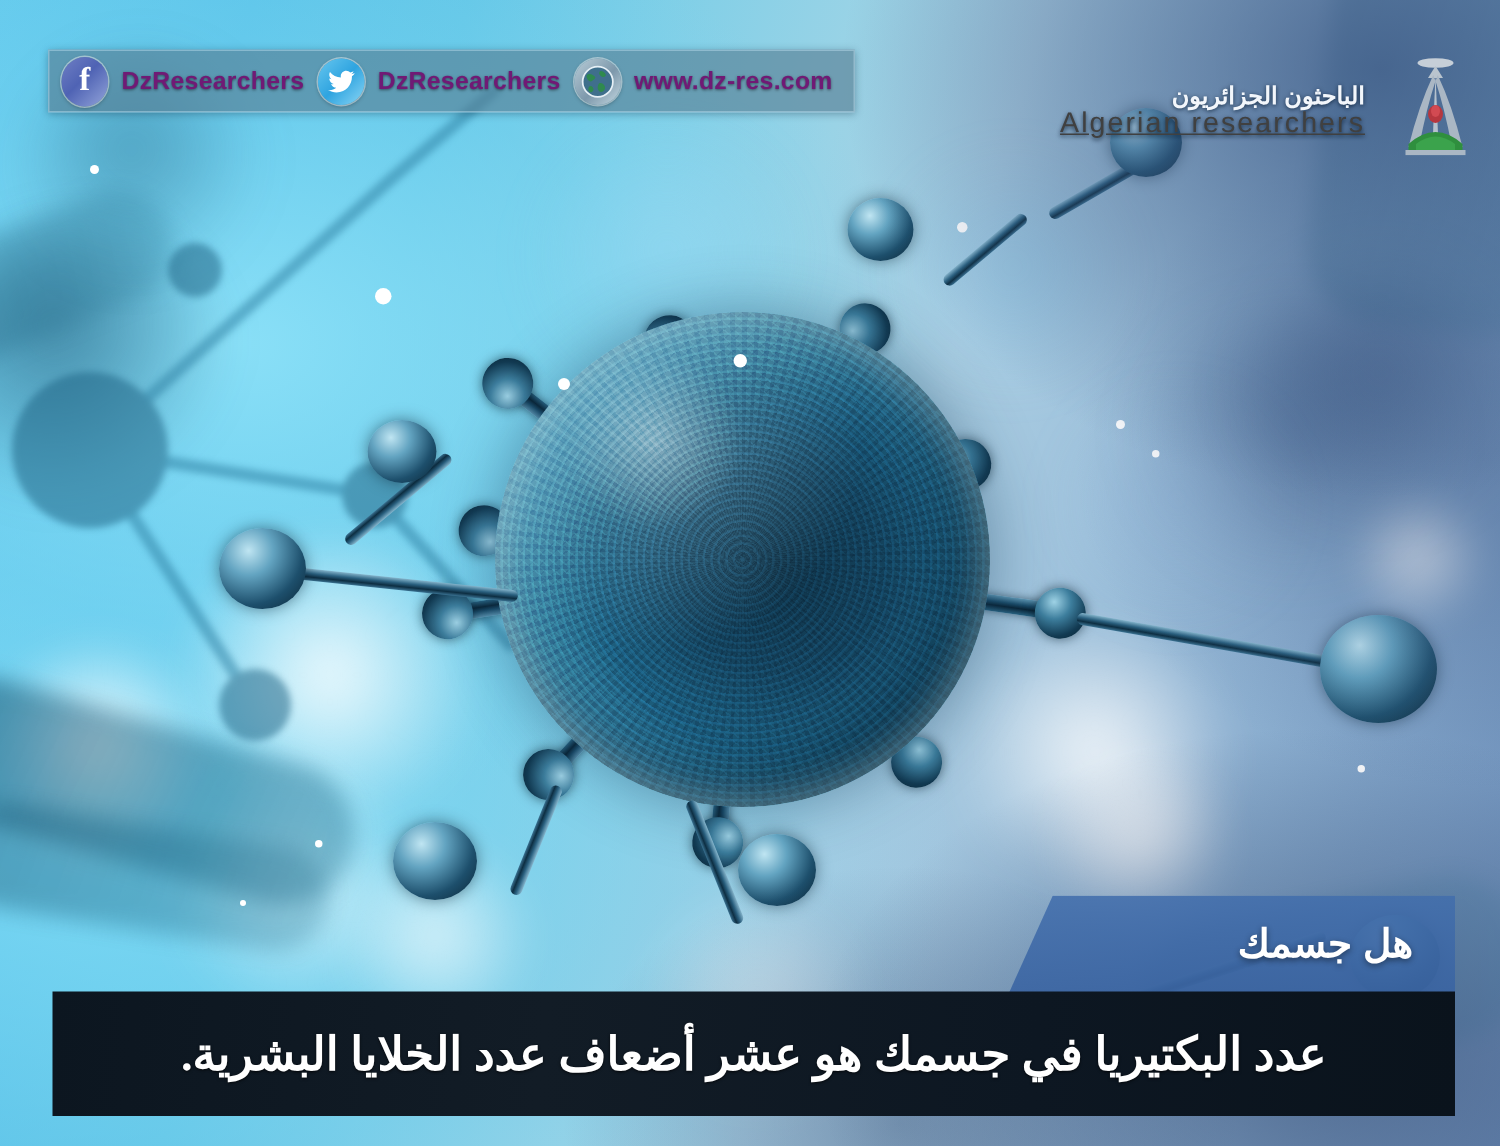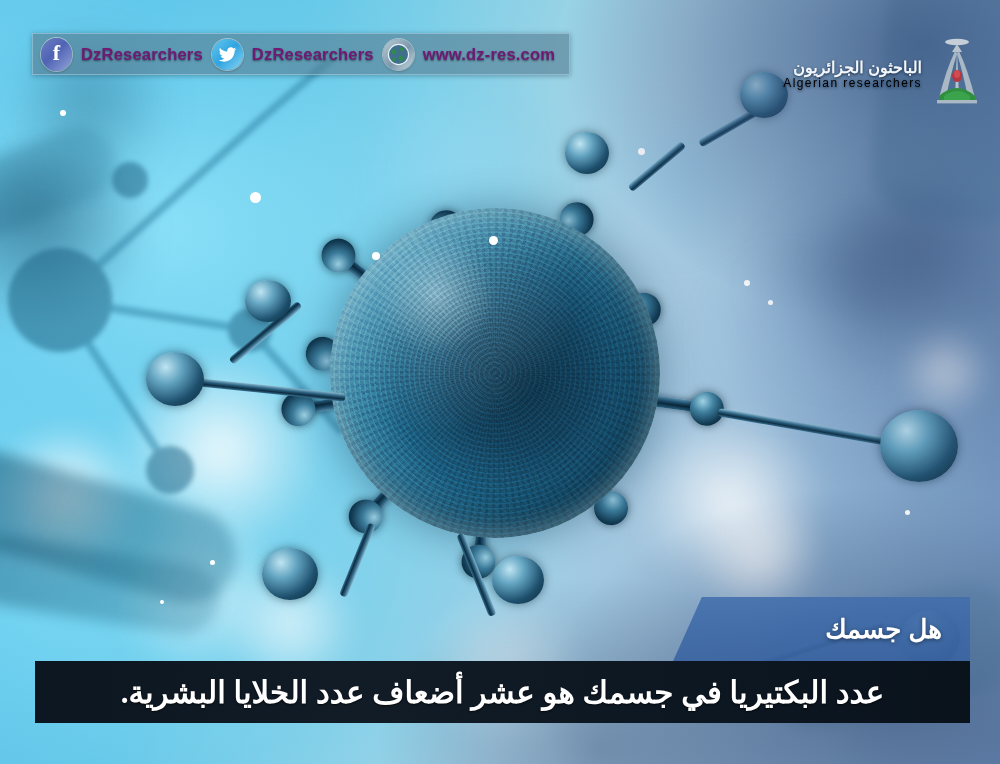--- a/index.html
+++ b/index.html
@@ -204,40 +204,41 @@
     background: linear-gradient(135deg, #b9cdd8 0%, #7d98ab 55%, #c6d9e2 100%);
   }
 
   
   #logo {
     position: absolute;
     right: 12px;
     top: 36px;
     display: flex;
     align-items: center;
-    gap: 4px;
+    gap: 16px;
   }
   .logo-text {
     text-align: right;
     line-height: 1.05;
   }
   .logo-ar {
     color: #f2f6fb;
     font-size: 16px;
     font-weight: bold;
     direction: rtl;
     text-shadow: 0 1px 3px rgba(0,20,40,0.75);
     white-space: nowrap;
   }
   .logo-en {
-    color: #000000;
-    font-size: 12px;
+    color: #404040;
+    font-size: 19px;
     letter-spacing: 1.4px;
     text-shadow: 0 1px 3px rgba(0,20,40,0.75);
     white-space: nowrap;
+    text-decoration: underline;
   }
   .logo-mark {
     width: 62px;
     height: 78px;
     flex: 0 0 auto;
   }
 
   
   #didyouknow-banner {
     position: absolute;
@@ -260,21 +261,21 @@
     direction: rtl;
     text-shadow: 0 1px 4px rgba(0,0,0,0.45);
   }
 
   
   #fact-bar {
     position: absolute;
     left: 35px;
     top: 661px;
     width: 935px;
-    height: 62px;
+    height: 83px;
     background: linear-gradient(95deg, #0c1620 0%, #121c26 35%, #0d1722 70%, #0a131c 100%);
     display: flex;
     align-items: center;
     justify-content: center;
     overflow: hidden;
   }
   #fact-text {
     color: #ffffff;
     font-family: "Liberation Serif", "DejaVu Serif", serif;
     font-size: 31px;

